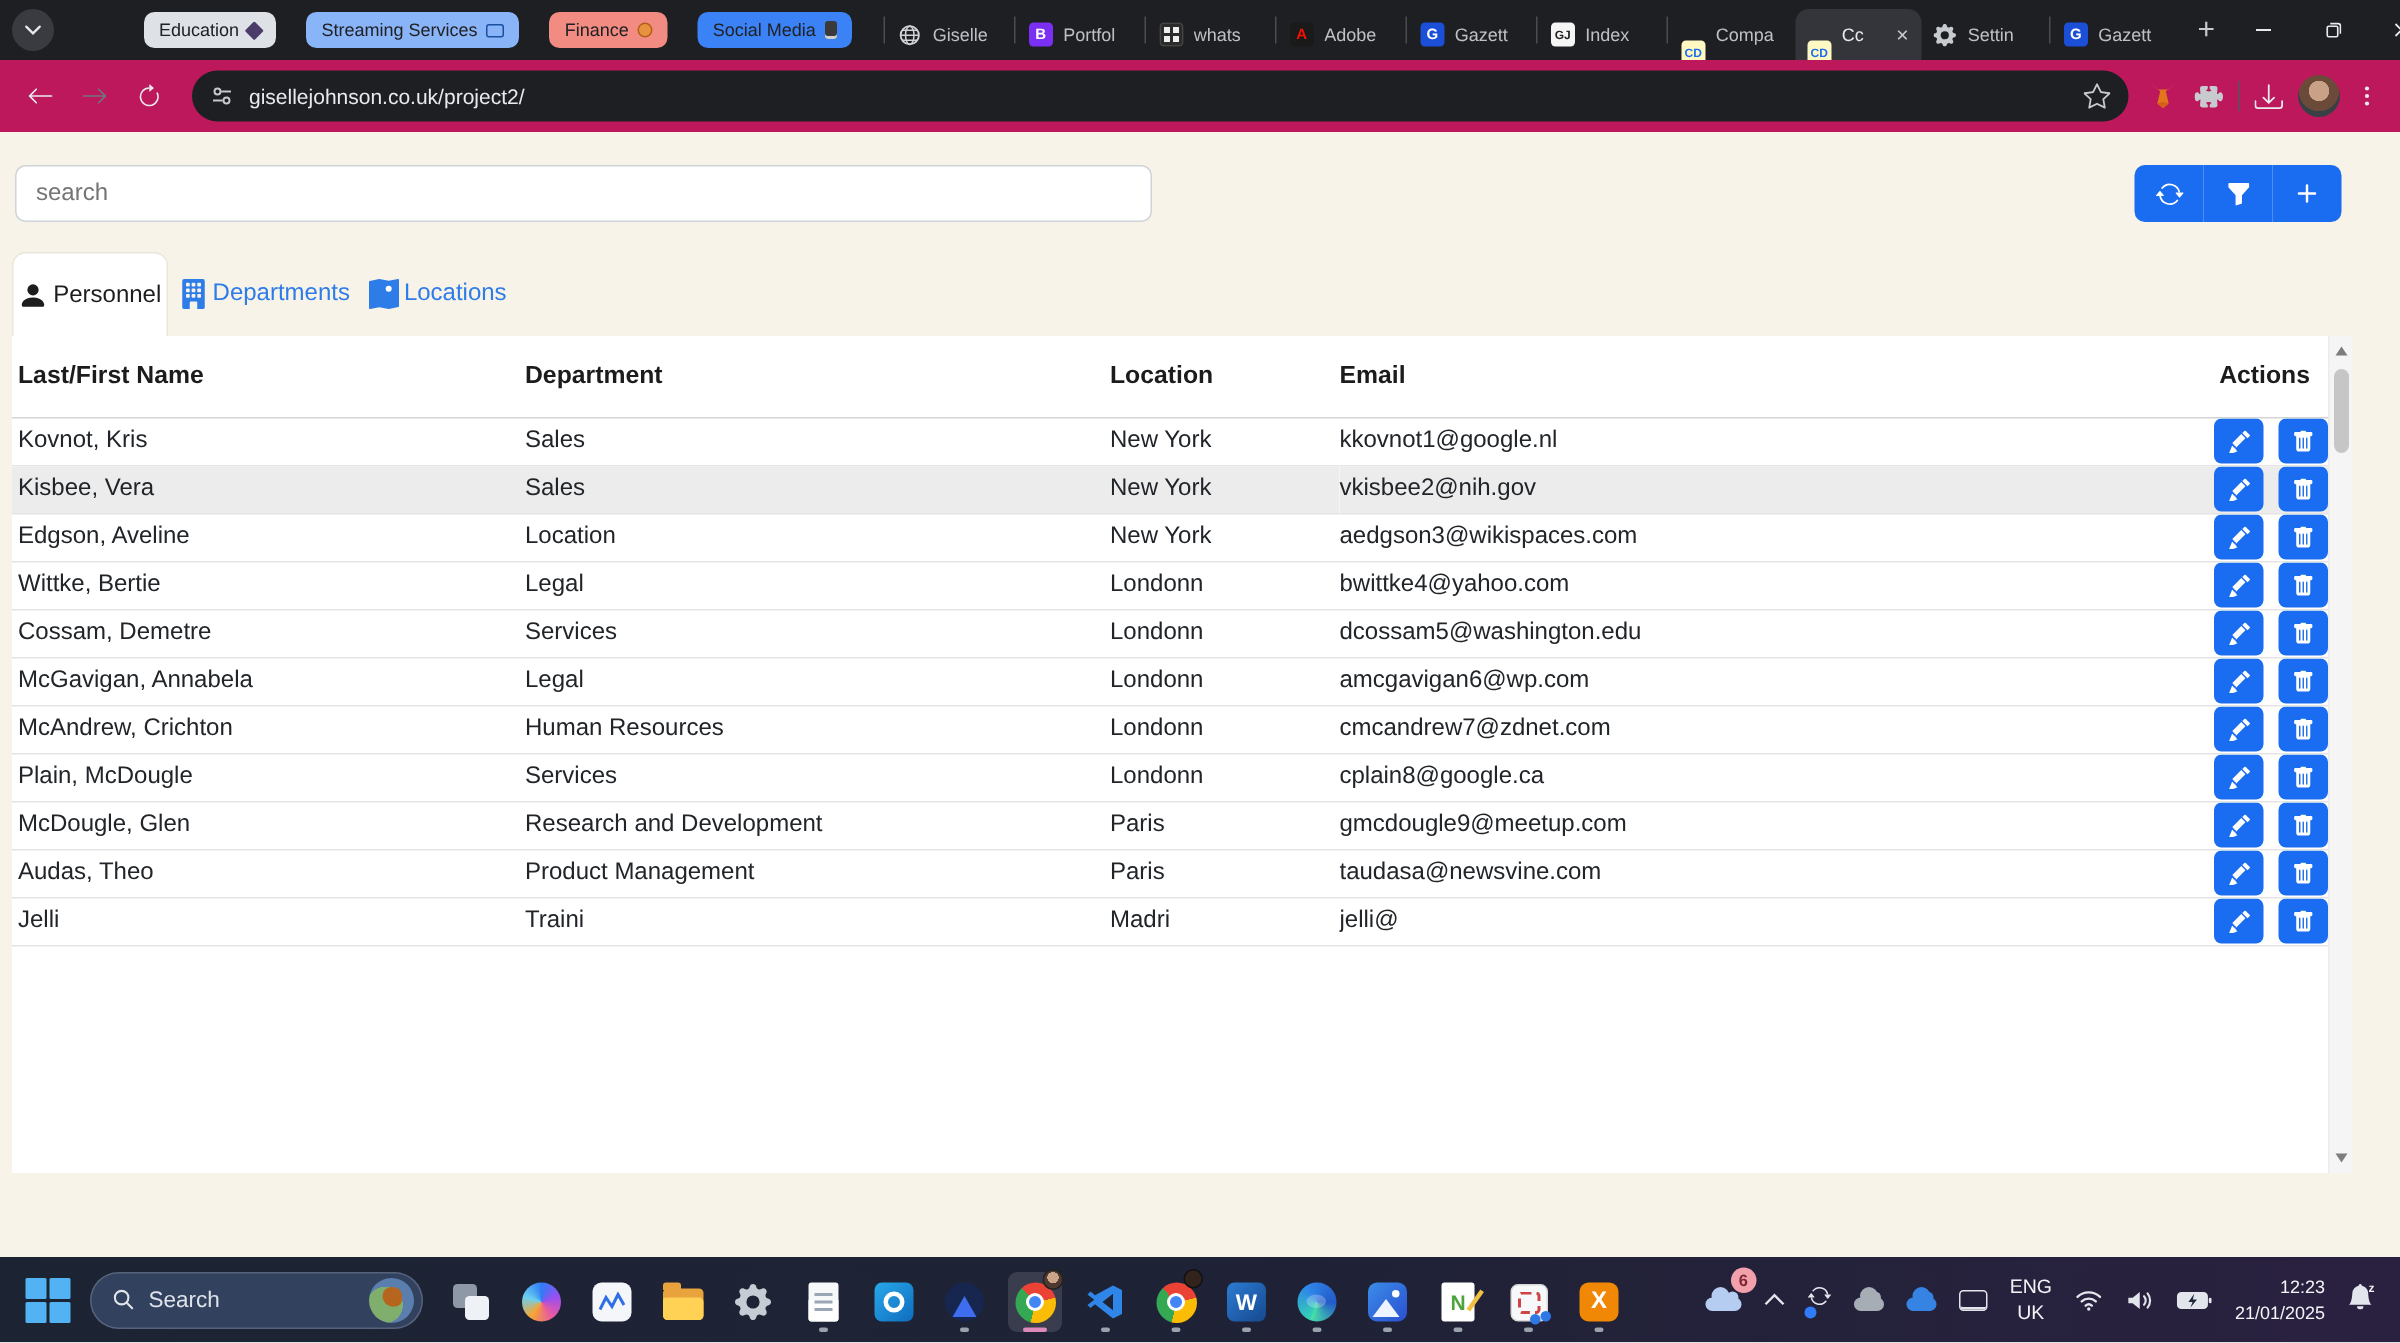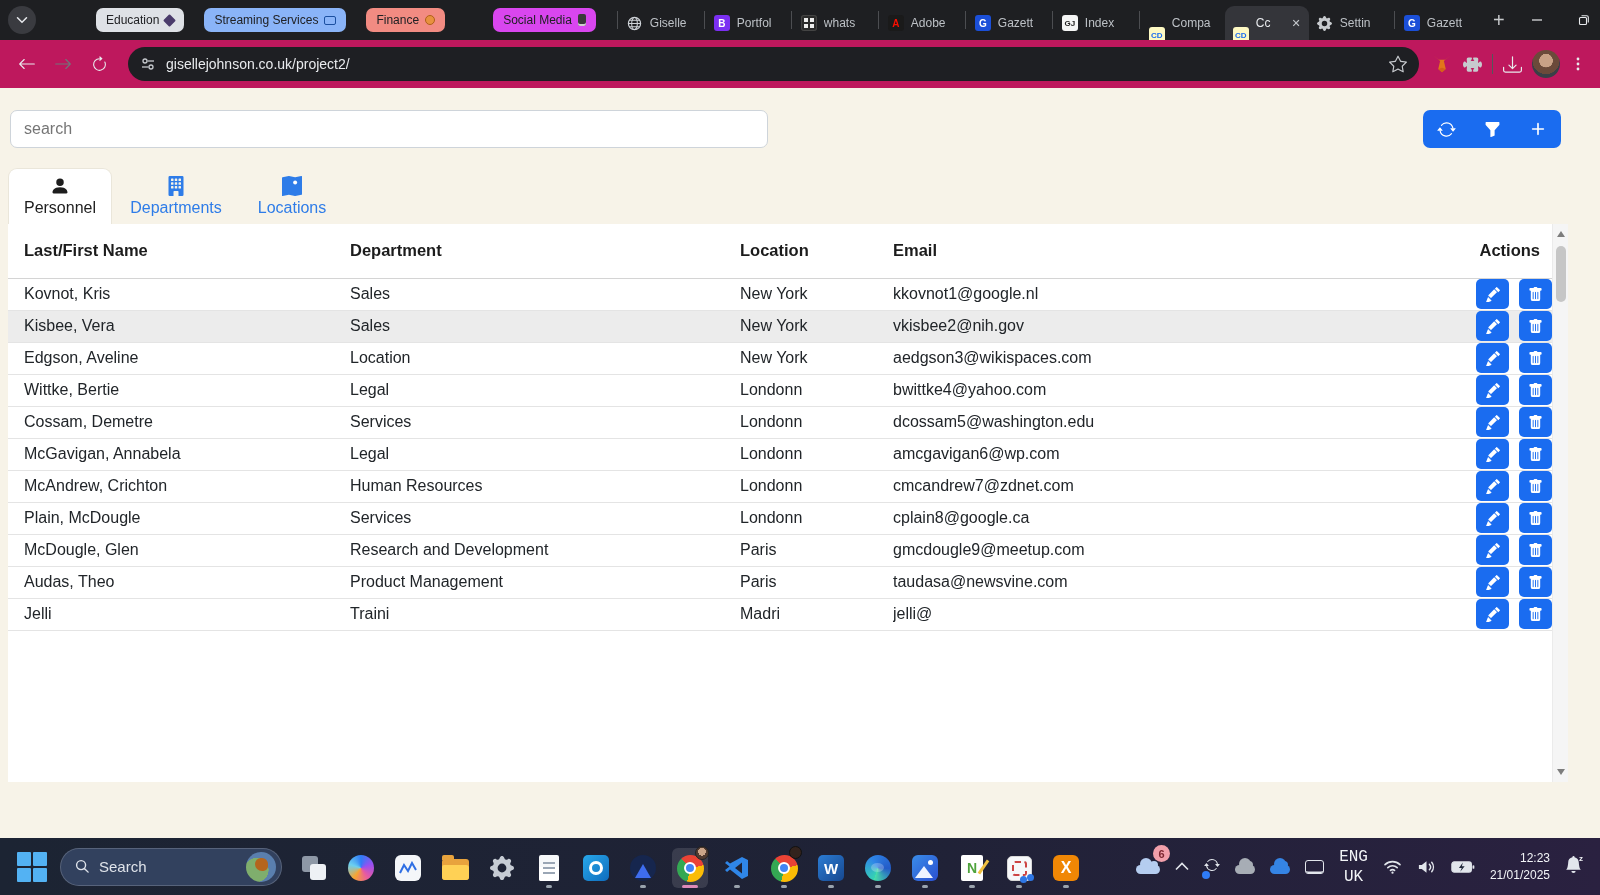--- a/index.html
+++ b/index.html
@@ -9,21 +9,21 @@
   
   .tabstrip { position:absolute; top:0; left:0; width:100%; height:40px; background:#1e1f22;
               display:flex; align-items:center; padding-left:8px; }
   .caret-btn { width:28px; height:28px; border-radius:50%; background:#3a3b40; display:flex;
                align-items:center; justify-content:center; margin-right:12px; flex:none; }
   .pill { height:24px; border-radius:7px; padding:0 10px; display:flex; align-items:center; gap:6px;
           font-size:12px; color:#202124; margin-right:20px; flex:none; white-space:nowrap; }
   .pill.edu { background:#dee1e6;margin-left:48px; }
   .pill.stream { background:#8ab4f8; }
   .pill.fin { background:#f28b82; }
-  .pill.soc { background:#d946ef;margin-left:28px; }
+  .pill.soc { background:#3b82f6; }
   .mini-cap { width:9px; height:9px; background:#4a3b6b; transform:rotate(45deg); border-radius:1px; }
   .mini-tv { width:12px; height:9px; border:1.5px solid #1b4fa0; border-radius:2px; }
   .mini-coin { width:10px; height:10px; border-radius:50%; background:#e8913f; border:1.5px solid #b05f1a; }
   .mini-phone { width:8px; height:12px; background:#3a3a3a; border-radius:2px; box-shadow:inset 0 -2px 0 #cfcfcf; }
   .tab-divider { width:1px; height:18px; background:#4c4d51; flex:none; margin:0 1px; }
   .tab { width:84px; height:34px; display:flex; align-items:center; gap:7px; padding:0 8px;
          border-radius:9px 9px 0 0; color:#bdc1c6; font-size:12px; flex:none; overflow:hidden;
          align-self:flex-end; white-space:nowrap; }
   .tab .tlabel { overflow:hidden; flex:1; }
   .tab.active { background:#34353a; color:#e8eaed; }
@@ -62,31 +62,31 @@
                   border:1px solid #ced4da; border-radius:7px; padding:0 13px; font-size:16px; color:#212529;
                   font-family:inherit; }
   .search-input::placeholder { color:#757575; }
   .btn-group { position:absolute; right:39px; top:22px; height:38px; display:flex; }
   .grp-btn { width:46px; height:38px; background:#1a6cf0; border:none; display:flex; align-items:center;
              justify-content:center; cursor:pointer; }
   .grp-btn:first-child { border-radius:7px 0 0 7px; }
   .grp-btn:last-child { border-radius:0 7px 7px 0; }
 
   .navtabs { position:absolute; top:80px; left:8px; height:56px; display:flex; }
-  .ntab { display:flex; flex-direction:column; align-items:center; justify-content:center; gap:3px;
+  .ntab { display:flex; flex-direction:row; align-items:center; justify-content:center; gap:3px;
           font-size:16px; color:#2e7ce8; cursor:pointer; }
   .ntab.active { background:#fff; color:#1d1d1d; border:1px solid #eae6da; border-bottom:none;
                  border-radius:9px 9px 0 0; }
   .ntab.w104 { width:104px; } .ntab.w128 { width:128px; }
 
   .table-wrap { position:absolute; top:136px; left:8px; width:1560px; height:558px; background:#fff; overflow:hidden; }
   table { border-collapse:collapse; table-layout:fixed; width:1544px; }
   th { text-align:left; font-size:16.5px; font-weight:700; color:#1c1c1c; height:54px; border-bottom:1px solid #d4d4d4; }
   td { font-size:16px; color:#212529; height:32px; border-bottom:1px solid #e4e4e4; overflow:hidden; white-space:nowrap; }
-  th:first-child, td:first-child { padding-left:16px; }
+  th:first-child, td:first-child { padding-left:4px; }
   tr.hl td { background:#ececec; }
   td.actions, th.actions { text-align:right; padding-right:12px; }
   .abtn { width:33px; height:30px; background:#1a6cf0; border:none; border-radius:5px; cursor:pointer;
           display:inline-flex; align-items:center; justify-content:center; margin-left:10px; vertical-align:middle; }
 
   .vscroll { position:absolute; top:0; right:0; width:16px; height:558px; background:#f5f5f5; border-left:1px solid #ebebeb; }
   .sb-up, .sb-down { position:absolute; left:0; width:16px; height:16px; display:flex; align-items:center; justify-content:center; }
   .sb-up { top:2px; } .sb-down { bottom:2px; }
   .tri-up { width:0; height:0; border-left:4px solid transparent; border-right:4px solid transparent; border-bottom:6px solid #7d7d7d; }
   .tri-down { width:0; height:0; border-left:4px solid transparent; border-right:4px solid transparent; border-top:6px solid #7d7d7d; }
@@ -164,21 +164,21 @@
   .tray { margin-left:auto; display:flex; align-items:center; gap:15px; padding-right:8px; }
   .cloud { position:relative; width:24px; height:9px; border-radius:8px; margin-top:6px; }
   .cloud::before { content:""; position:absolute; left:4px; top:-7px; width:12px; height:12px; border-radius:50%; background:inherit; }
   .cloud::after { content:""; position:absolute; right:2px; top:-4px; width:8px; height:8px; border-radius:50%; background:inherit; }
   .cloud.weather { background:#b5cdf0; }
   .cloud.gray { background:#a7adb5; width:20px; }
   .cloud.blue { background:#3584e4; width:20px; }
   .tray-badge { position:absolute; top:-14px; right:-10px; width:17px; height:17px; border-radius:50%;
                 background:#f2a0ab; color:#7e2731; font-size:11px; font-weight:bold;
                 display:flex; align-items:center; justify-content:center; }
-  .tray-txt { color:#f2f4f7; font-size:16px; line-height:1.25; text-align:center;font-family:Liberation Mono, monospace; }
+  .tray-txt { color:#f2f4f7; font-size:13px; line-height:1.25; text-align:center; }
   .tray-clock { color:#f2f4f7; font-size:12px; line-height:1.35; text-align:right; }
   .touchpad { width:19px; height:14px; border:1.6px solid #e2e6ec; border-radius:3px; box-shadow:inset 0 -4px 0 -2.4px #e2e6ec; }
   .sync-wrap { position:relative; }
   .sync-dot { position:absolute; left:-2px; bottom:-2px; width:8px; height:8px; border-radius:50%; background:#2f7cf6; }
   .bell-wrap { position:relative; }
   .bell-z { position:absolute; right:-1px; top:-2px; color:#f2f4f7; font-size:8px; font-weight:bold; }
 </style>
 </head>
 <body>
 

